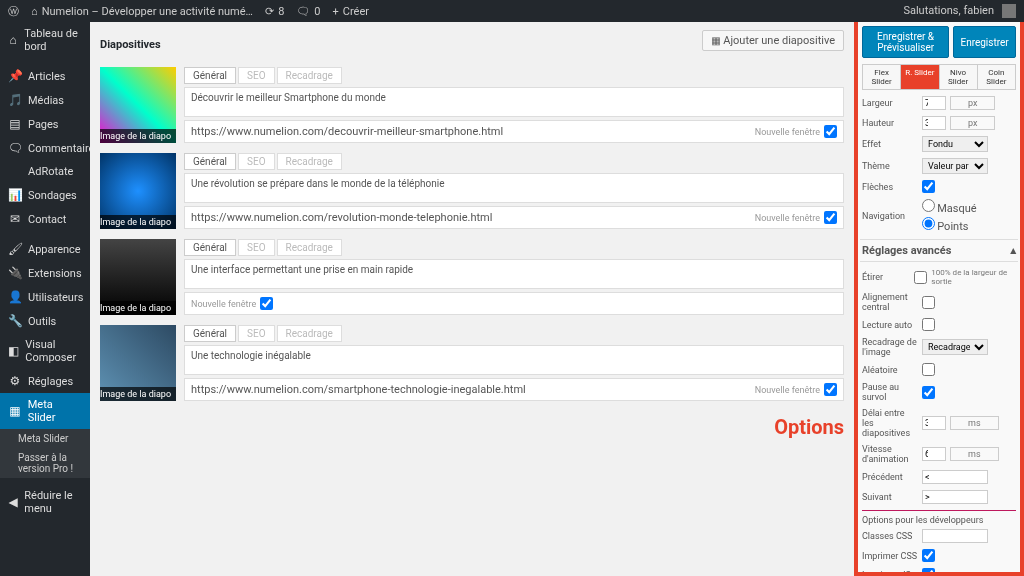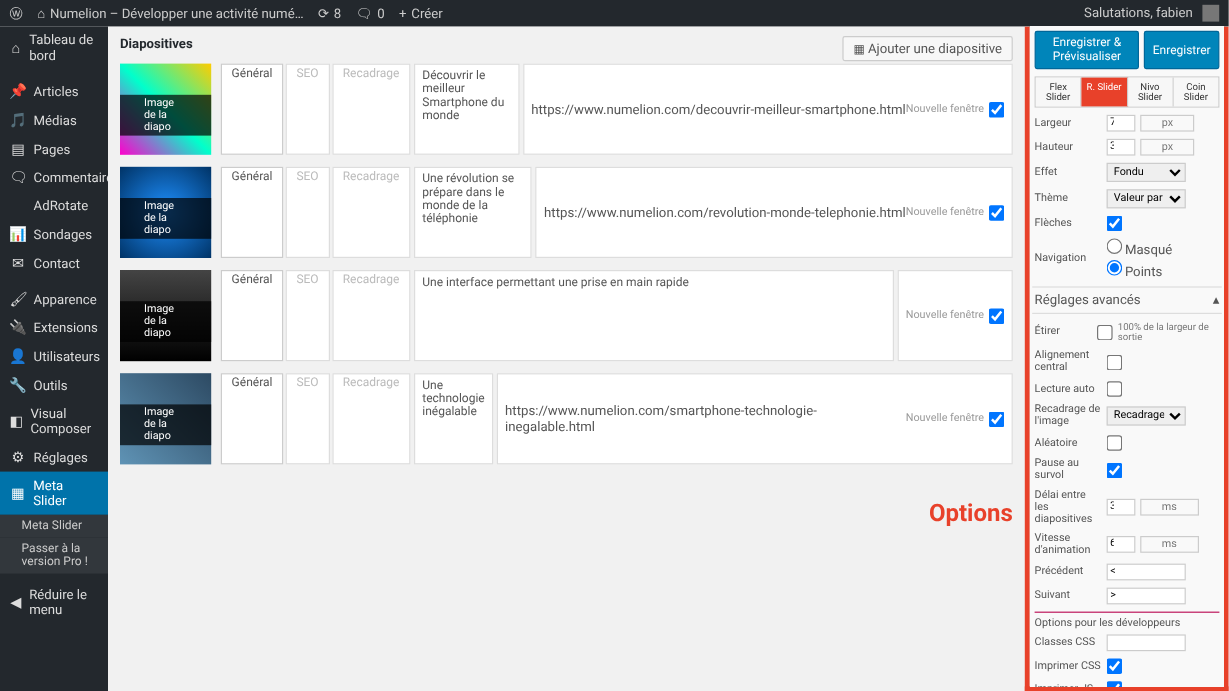--- a/index.html
+++ b/index.html
@@ -10,27 +10,27 @@
 .adminbar .ab-item{color:#ccc;display:flex;align-items:center;gap:4px;cursor:pointer}
 .adminbar .avatar{width:14px;height:14px;background:#777}
 .wrap{display:flex;height:554px}
 .sidemenu{width:90px;background:#23282d;color:#eee;flex-shrink:0;overflow:hidden}
 .sidemenu .mi{display:flex;align-items:center;gap:6px;padding:5px 8px;font-size:11px;color:#ddd;cursor:pointer}
 .sidemenu .mi.current{background:#0073aa;color:#fff}
 .sidemenu .sub{background:#32373c;padding:4px 8px 4px 18px;font-size:10px;color:#ccc}
 .sidemenu .ico{width:14px;text-align:center;font-size:12px}
 .content{flex:1;display:flex;overflow:hidden}
 .main{flex:1;padding:8px 10px;overflow:auto}
-.headerrow{display:flex;align-items:flex-start;margin-bottom:2px}
+.headerrow{display:flex;align-items:flex-end;margin-bottom:16px}
 .headerrow h2{font-size:11px;font-weight:700;color:#23282d}
 .addbtn{margin-left:auto;border:1px solid #ccc;background:#f7f7f7;padding:3px 8px;font-size:10px;border-radius:2px;cursor:pointer;color:#555}
 .slide{display:flex;gap:8px;margin-bottom:10px}
 .thumb{width:76px;height:76px;position:relative;flex-shrink:0;background:#555}
-.thumb .cap{position:absolute;bottom:16px;left:0;right:0;background:rgba(0,0,0,.7);color:#fff;font-size:9px;padding:2px 20px}
-.sdetail{flex:1;display:flex;flex-direction:row;gap:3px}
+.thumb .cap{position:absolute;bottom:0;left:0;right:0;background:rgba(0,0,0,.7);color:#fff;font-size:9px;padding:2px 0}
+.sdetail{flex:1;display:flex;flex-direction:column;gap:3px}
 .tabs{display:flex;gap:2px}
 .tab{border:1px solid #ccc;background:#fff;padding:2px 8px;font-size:10px;color:#555;cursor:pointer}
 .tab.muted{color:#bbb;border-color:#ddd}
 .txtbox{border:1px solid #ddd;background:#fff;padding:4px 6px;font-size:10px;color:#555;min-height:20px}
 .txtbox.url{display:flex;align-items:center}
 .txtbox.url .link{flex:1}
 .txtbox.url .nw{font-size:9px;color:#999;margin-right:4px}
 .txtbox.url input[type=checkbox]{margin:0}
 .options-label{position:absolute;right:180px;top:415px;color:#e8412a;font-weight:700;font-size:20px}
 .panel{width:170px;flex-shrink:0;border-left:4px solid #e8412a;border-right:4px solid #e8412a;border-bottom:4px solid #e8412a;background:#f9f9f9;overflow:auto;padding:4px}
@@ -39,21 +39,21 @@
 .typetabs{display:flex;border:1px solid #ccc;margin-bottom:6px}
 .typetabs div{flex:1;text-align:center;padding:3px 2px;font-size:8px;border-right:1px solid #ccc;background:#f7f7f7;cursor:pointer}
 .typetabs div:last-child{border-right:0}
 .typetabs div.active{background:#e8412a;color:#fff}
 .field{display:flex;align-items:center;margin-bottom:6px;gap:4px}
 .field label{width:56px;font-size:9px;color:#555}
 .field input[type=text],.field input[type=number]{width:24px;border:1px solid #ccc;padding:1px 2px;font-size:9px}
 .field .unit{font-size:9px;color:#777;border:1px solid #ccc;padding:1px 17px}
 .field select{border:1px solid #ccc;font-size:9px;padding:1px;width:66px}
 .field input[type=checkbox]{margin:0}
-.section-head{display:flex;justify-content:space-between;align-items:center;border-top:1px solid #ddd;border-bottom:1px solid #ddd;padding:4px 2px;margin:6px -2px;font-size:10px;font-weight:400;color:#555;cursor:pointer}
+.section-head{display:flex;justify-content:space-between;align-items:center;border-top:1px solid #ddd;border-bottom:1px solid #ddd;padding:4px 2px;margin:6px -2px;font-size:10px;font-weight:700;color:#555;cursor:pointer}
 .stack{display:flex;flex-direction:column;gap:2px;font-size:9px}
 .t1{background:linear-gradient(45deg,#ff00cc,#00ffcc,#ffcc00);}
 .t2{background:radial-gradient(circle,#1e90ff,#003366);}
 .t3{background:linear-gradient(#444,#000);}
 .t4{background:linear-gradient(45deg,#5f93b5,#2d4a63);}
 </style>
 </head>
 <body>
 
 <div class="adminbar">

